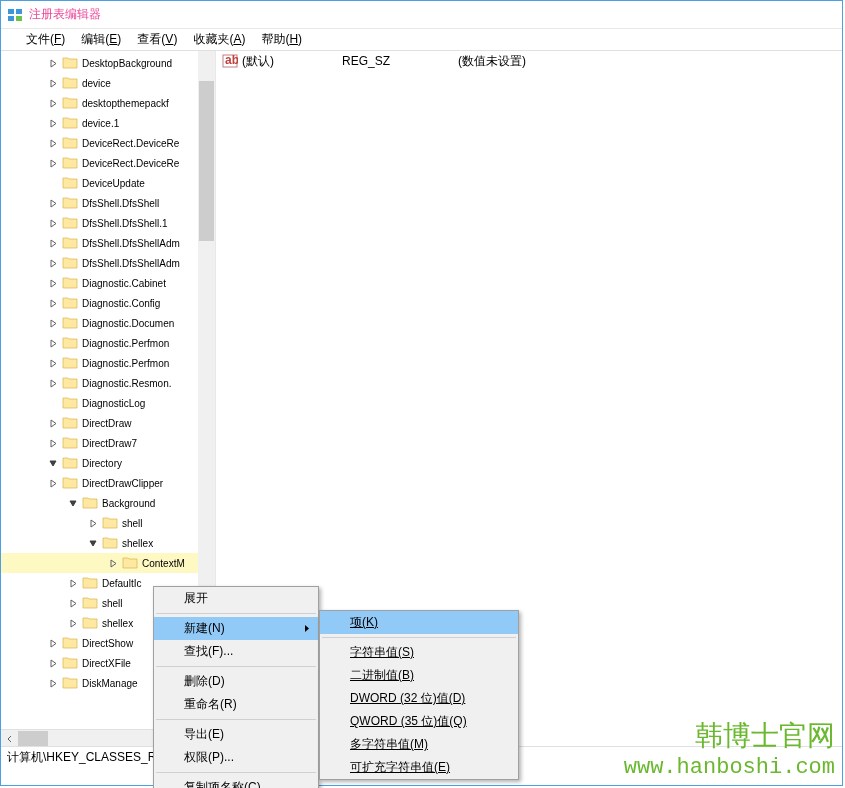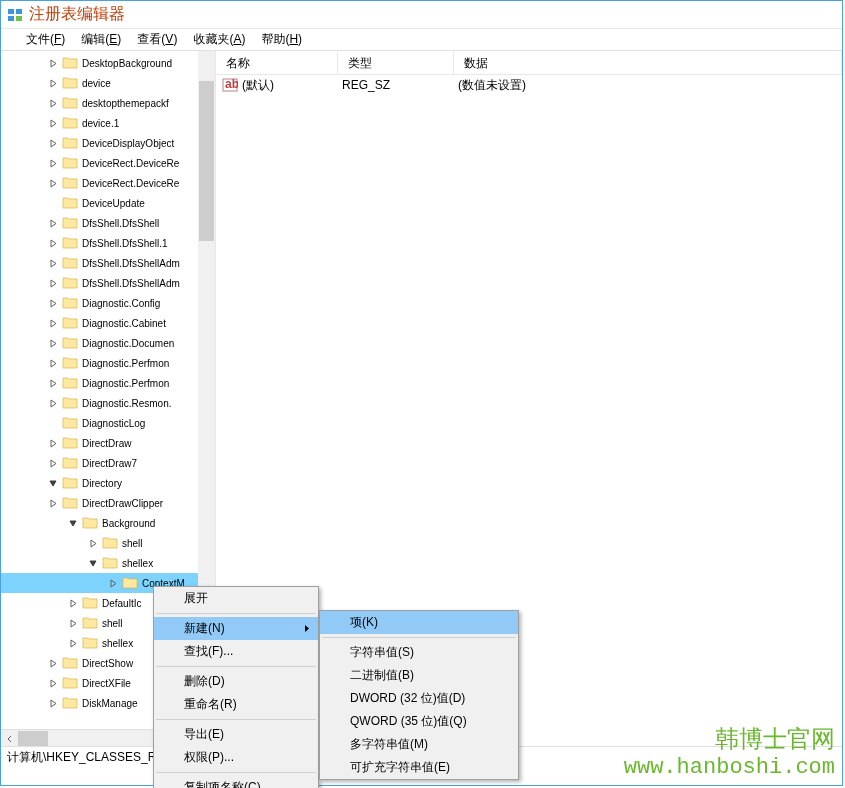--- a/index.html
+++ b/index.html
@@ -1,28 +1,28 @@
 <!DOCTYPE html>
 <html><head>
 <meta charset="utf-8">
 <style>
 * { box-sizing: border-box; margin: 0; padding: 0; font-family: "Microsoft YaHei", "Segoe UI", sans-serif; font-size: 12px; }
 body { background: #fff; width: 845px; height: 788px; overflow: hidden; position: relative; }
 .window { border: 1px solid #4ca0e0; width: 843px; height: 786px; position: relative; background: #fff; }
 .titlebar { height: 28px; background: #fff; display: flex; align-items: center; padding-left: 6px; border-bottom: 1px solid #e8e8e8; }
 .titlebar-icon { width: 16px; height: 16px; margin-right: 6px; }
-.titlebar-text { font-size: 16px; color: #c2410c; }
+.titlebar-text { font-size: 12px; color: #ec4899; }
 .menubar { height: 22px; display: flex; align-items: center; padding-left: 17px; border-bottom: 1px solid #e0e0e0; }
 .menubar-item { padding: 2px 8px; cursor: default; }
 .menubar-item u { text-decoration: underline; }
 .content { display: flex; height: 695px; position: relative; }
 .tree-pane { width: 215px; border-right: 1px solid #e8e8e8; overflow: hidden; position: relative; }
 .tree { padding-top: 2px; }
 .tree-row { display: flex; align-items: center; height: 20px; white-space: nowrap; cursor: default; }
-.tree-row.selected { background: #7dd3fc; }
+.tree-row.selected { background: #fef9c3; }
 .expander { width: 13px; height: 13px; display: inline-flex; align-items: center; justify-content: center; margin-right: 2px; cursor: pointer; flex-shrink: 0; }
 .expander svg { display: block; }
 .folder-icon { width: 16px; height: 14px; margin-right: 4px; flex-shrink: 0; }
 .tree-label { font-size: 10px; color: #000; }
 .indent { display: inline-block; flex-shrink: 0; }
 .list-pane { flex: 1; }
 .list-header { display: flex; height: 24px; border-bottom: 1px solid #e8e8e8; }
 .list-header-col { padding: 4px 10px; border-right: 1px solid #e8e8e8; font-size: 12px; color: #000; }
 .list-row { display: flex; height: 20px; align-items: center; padding-left: 6px; }
 .list-icon { width: 16px; height: 16px; margin-right: 4px; }
@@ -33,21 +33,21 @@
 .hscroll-btn.right { right: 0; }
 .hscroll-thumb { position: absolute; left: 17px; width: 30px; height: 15px; top: 1px; background: #cdcdcd; }
 .vscroll { width: 17px; position: absolute; right: 0; top: 0; bottom: 0; background: #f0f0f0; }
 .vscroll-thumb { position: absolute; right: 1px; width: 15px; top: 30px; height: 160px; background: #cdcdcd; }
 .context-menu { position: absolute; background: #f0f0f0; border: 1px solid #a0a0a0; box-shadow: 2px 2px 4px rgba(0,0,0,0.3); z-index: 100; }
 .context-menu-item { height: 23px; display: flex; align-items: center; padding: 0 30px 0 30px; cursor: default; position: relative; min-width: 140px; }
 .context-menu-item.highlighted { background: #91c9f7; }
 .context-menu-sep { height: 1px; background: #d0d0d0; margin: 3px 2px; }
 .submenu-arrow { position: absolute; right: 8px; }
 .watermark { position: absolute; right: 10px; bottom: 8px; text-align: right; z-index: 50; }
-.watermark-line1 { font-size: 24px; color: #6ab82e; font-weight: normal; font-family: "Microsoft YaHei", sans-serif; }
+.watermark-line1 { font-size: 28px; color: #6ab82e; font-weight: normal; font-family: "Microsoft YaHei", sans-serif; }
 .watermark-line2 { font-size: 22px; color: #6ab82e; font-family: Liberation Mono, monospace; }
 </style>
 </head>
 <body>
 
 <div class="window">
 
   <div class="titlebar">
     <span class="titlebar-icon">
       <svg width="16" height="16" viewBox="0 0 16 16">
@@ -122,32 +122,20 @@
           <div class="tree-row">
             <span class="indent" style="width: 46px;"></span>
             <span class="expander">
               <svg width="9" height="9">
                 <path d="M2 1 L7 4.5 L2 8 Z" fill="none" stroke="#606060"></path>
               </svg>
             </span>
             <span class="folder-icon"><svg width="16" height="14" viewBox="0 0 16 14">
                 <path d="M1 2 L6 2 L7 3 L15 3 L15 12 L1 12 Z" fill="#ffe9a2" stroke="#d9b34a" stroke-width="0.7"></path>
               </svg></span>
-            <span class="tree-label">DeviceDisplayObject</span>
-          </div>
-          <div class="tree-row">
-            <span class="indent" style="width: 46px;"></span>
-            <span class="expander">
-              <svg width="9" height="9">
-                <path d="M2 1 L7 4.5 L2 8 Z" fill="none" stroke="#606060"></path>
-              </svg>
-            </span>
-            <span class="folder-icon"><svg width="16" height="14" viewBox="0 0 16 14">
-                <path d="M1 2 L6 2 L7 3 L15 3 L15 12 L1 12 Z" fill="#ffe9a2" stroke="#d9b34a" stroke-width="0.7"></path>
-              </svg></span>
             <span class="tree-label">DeviceRect.DeviceRe</span>
           </div>
           <div class="tree-row">
             <span class="indent" style="width: 46px;"></span>
             <span class="expander">
               <svg width="9" height="9">
                 <path d="M2 1 L7 4.5 L2 8 Z" fill="none" stroke="#606060"></path>
               </svg>
             </span>
             <span class="folder-icon"><svg width="16" height="14" viewBox="0 0 16 14">
@@ -214,33 +202,33 @@
           <div class="tree-row">
             <span class="indent" style="width: 46px;"></span>
             <span class="expander">
               <svg width="9" height="9">
                 <path d="M2 1 L7 4.5 L2 8 Z" fill="none" stroke="#606060"></path>
               </svg>
             </span>
             <span class="folder-icon"><svg width="16" height="14" viewBox="0 0 16 14">
                 <path d="M1 2 L6 2 L7 3 L15 3 L15 12 L1 12 Z" fill="#ffe9a2" stroke="#d9b34a" stroke-width="0.7"></path>
               </svg></span>
+            <span class="tree-label">Diagnostic.Cabinet</span>
+          </div>
+          <div class="tree-row">
+            <span class="indent" style="width: 46px;"></span>
+            <span class="expander">
+              <svg width="9" height="9">
+                <path d="M2 1 L7 4.5 L2 8 Z" fill="none" stroke="#606060"></path>
+              </svg>
+            </span>
+            <span class="folder-icon"><svg width="16" height="14" viewBox="0 0 16 14">
+                <path d="M1 2 L6 2 L7 3 L15 3 L15 12 L1 12 Z" fill="#ffe9a2" stroke="#d9b34a" stroke-width="0.7"></path>
+              </svg></span>
             <span class="tree-label">Diagnostic.Config</span>
-          </div>
-          <div class="tree-row">
-            <span class="indent" style="width: 46px;"></span>
-            <span class="expander">
-              <svg width="9" height="9">
-                <path d="M2 1 L7 4.5 L2 8 Z" fill="none" stroke="#606060"></path>
-              </svg>
-            </span>
-            <span class="folder-icon"><svg width="16" height="14" viewBox="0 0 16 14">
-                <path d="M1 2 L6 2 L7 3 L15 3 L15 12 L1 12 Z" fill="#ffe9a2" stroke="#d9b34a" stroke-width="0.7"></path>
-              </svg></span>
-            <span class="tree-label">Diagnostic.Cabinet</span>
           </div>
           <div class="tree-row">
             <span class="indent" style="width: 46px;"></span>
             <span class="expander">
               <svg width="9" height="9">
                 <path d="M2 1 L7 4.5 L2 8 Z" fill="none" stroke="#606060"></path>
               </svg>
             </span>
             <span class="folder-icon"><svg width="16" height="14" viewBox="0 0 16 14">
                 <path d="M1 2 L6 2 L7 3 L15 3 L15 12 L1 12 Z" fill="#ffe9a2" stroke="#d9b34a" stroke-width="0.7"></path>
@@ -472,25 +460,20 @@
         <div class="hscroll-thumb"></div>
         <div class="hscroll-btn right">
           <svg width="8" height="8">
               <path d="M3 1 L6 4 L3 7" stroke="#606060" fill="none"></path>
             </svg>
         </div>
       </div>
     </div>
 
     <div class="list-pane">
-      <div class="list-header">
-        <div class="list-header-col" style="width:122px">名称</div>
-        <div class="list-header-col" style="width:116px">类型</div>
-        <div class="list-header-col" style="flex:1">数据</div>
-      </div>
       <div id="list-body">
           <div class="list-row">
             <span class="list-icon"><svg width="16" height="16">
                 <rect x="1" y="2" width="14" height="12" fill="#fff" stroke="#c08080"></rect>
                 <text x="3" y="11" font-size="7" fill="#c04040" font-weight="bold">ab</text>
               </svg></span>
             <span style="width:100px">(默认)</span>
             <span style="width:116px">REG_SZ</span>
             <span>(数值未设置)</span>
           </div>
@@ -513,21 +496,21 @@
     <div class="context-menu-item">查找(F)...</div>
     <div class="context-menu-sep"></div>
     <div class="context-menu-item">删除(D)</div>
     <div class="context-menu-item">重命名(R)</div>
     <div class="context-menu-sep"></div>
     <div class="context-menu-item">导出(E)</div>
     <div class="context-menu-item">权限(P)...</div>
     <div class="context-menu-sep"></div>
     <div class="context-menu-item">复制项名称(C)</div>
   </div>
-<div class="context-menu" id="cm2" style="left:319px; top:610px; width:200px;">
+<div class="context-menu" id="cm2" style="left:319px; top:610px; width:200px;text-decoration:underline;">
     <div class="context-menu-item highlighted">项(K)</div>
     <div class="context-menu-sep"></div>
     <div class="context-menu-item">字符串值(S)</div>
     <div class="context-menu-item">二进制值(B)</div>
     <div class="context-menu-item">DWORD (32 位)值(D)</div>
     <div class="context-menu-item">QWORD (35 位)值(Q)</div>
     <div class="context-menu-item">多字符串值(M)</div>
     <div class="context-menu-item">可扩充字符串值(E)</div>
   </div>
 

